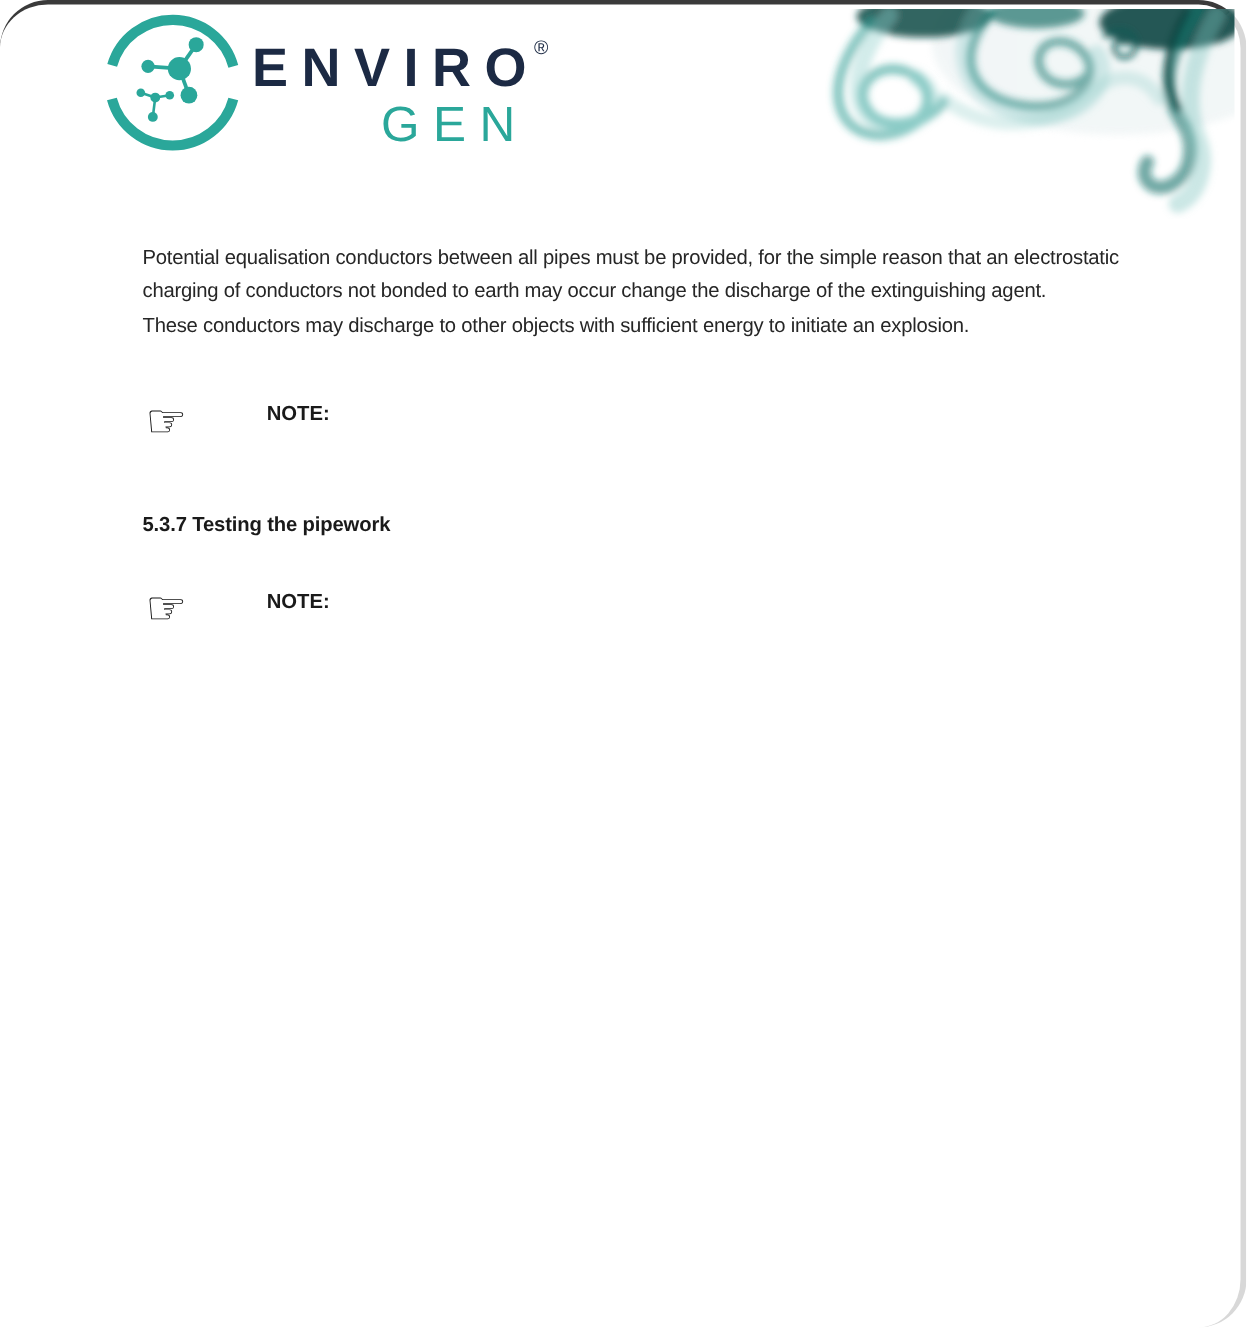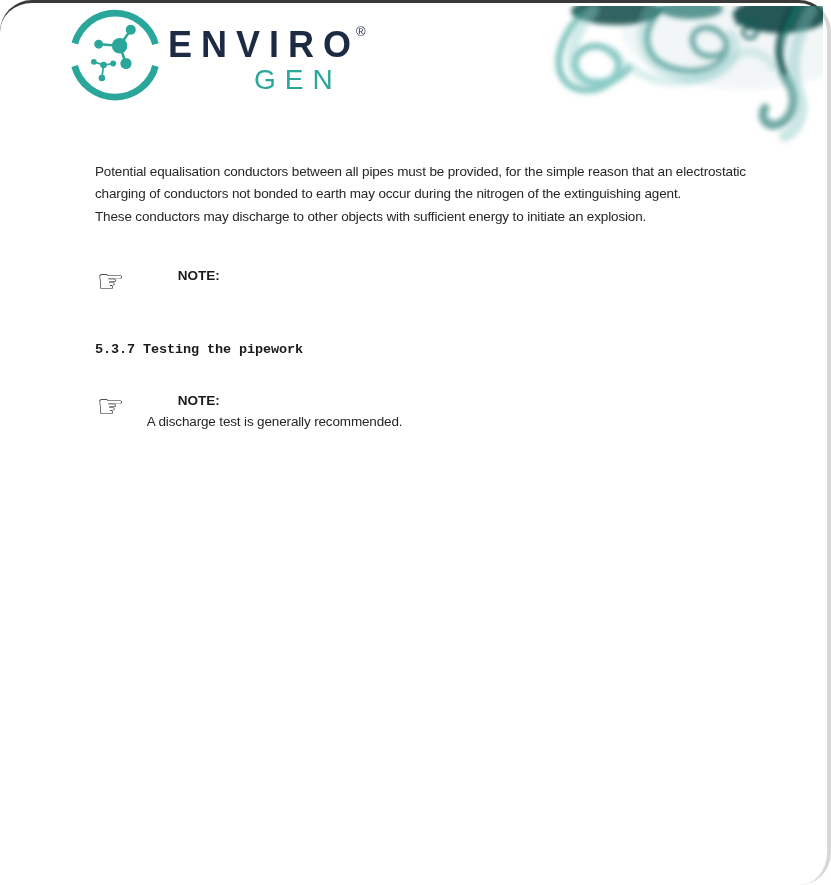--- a/index.html
+++ b/index.html
@@ -18,21 +18,21 @@
 
   
   .logo-mark{position:absolute;left:64px;top:2px;width:106px;height:106px;}
   .logo-text{position:absolute;left:168px;top:24px;line-height:1;}
   .brand-row{display:flex;align-items:flex-start;}
   .brand-primary{
     font-size:36px;font-weight:700;letter-spacing:9px;color:#1c2a44;
   }
   .brand-reg{font-size:13px;color:#1c2a44;margin-top:-2px;margin-left:-4px;}
   .brand-secondary{
-    font-size:28px;font-weight:400;letter-spacing:9px;color:#2aa79a;
+    font-size:33px;font-weight:400;letter-spacing:9px;color:#2aa79a;
     margin-left:86px;margin-top:3px;
   }
   .smoke{position:absolute;right:4px;top:3px;width:284px;height:140px;}
 
   
   .content{position:absolute;left:95px;top:158px;width:706px;}
   .sec-heading{
     font-size:13.5px;font-weight:700;color:#1a1a1a;
     margin:0 0 10px 0;line-height:19px;letter-spacing:-0.1px;
   }
@@ -55,21 +55,21 @@
   }
   .note-label{
     font-size:13.5px;font-weight:700;line-height:20px;color:#1a1a1a;
     margin-top:2px;
     margin-left:31px;
   }
   .note-text{
     font-size:13.5px;line-height:22px;letter-spacing:-0.15px;color:#262626;
   }
   .sec-5-3-7{margin-top:44px;}
-  .sec-5-3-7 .sec-heading{margin-bottom:20px;font-family:Liberation Mono, monospace;}
+  .sec-5-3-7 .sec-heading{margin-bottom:20px;}
 </style>
 </head>
 <body>
 
 <div class="page">
 
   <div>
 
     <svg class="logo-mark" viewBox="0 0 110 108">
       <g stroke="#2aa79a" stroke-width="7" fill="none">
@@ -132,37 +132,36 @@
 
         <path d="M88,60 C120,84 160,80 186,56 C204,40 222,44 232,60" stroke="#9bd2cd" stroke-width="9" opacity="0.35"></path>
       </g>
     </svg>
   </div>
 
   <div class="content">
 
     <div class="sec-5-3-6">
       <p class="para">Potential equalisation conductors between all pipes must be provided, for the simple reason that an electrostatic
-charging of conductors not bonded to earth may occur during the nitrogen of the extinguishing agent.</p>
+charging of conductors not bonded to earth may occur change the discharge of the extinguishing agent.</p>
       <p class="para">These conductors may discharge to other objects with sufficient energy to initiate an explosion.</p>
 
       <div class="note">
         <span class="manicule">☞</span>
         <div>
           <div class="note-label">NOTE:</div>
         </div>
       </div>
     </div>
 
     <div class="sec-5-3-7">
       <h2 class="sec-heading">5.3.7 Testing the pipework</h2>
 
       <div class="note note-2">
         <span class="manicule">☞</span>
         <div>
           <div class="note-label">NOTE:</div>
-          <div class="note-text">A discharge test is generally recommended.</div>
         </div>
       </div>
     </div>
 
   </div>
 </div>
 
 </body></html>

